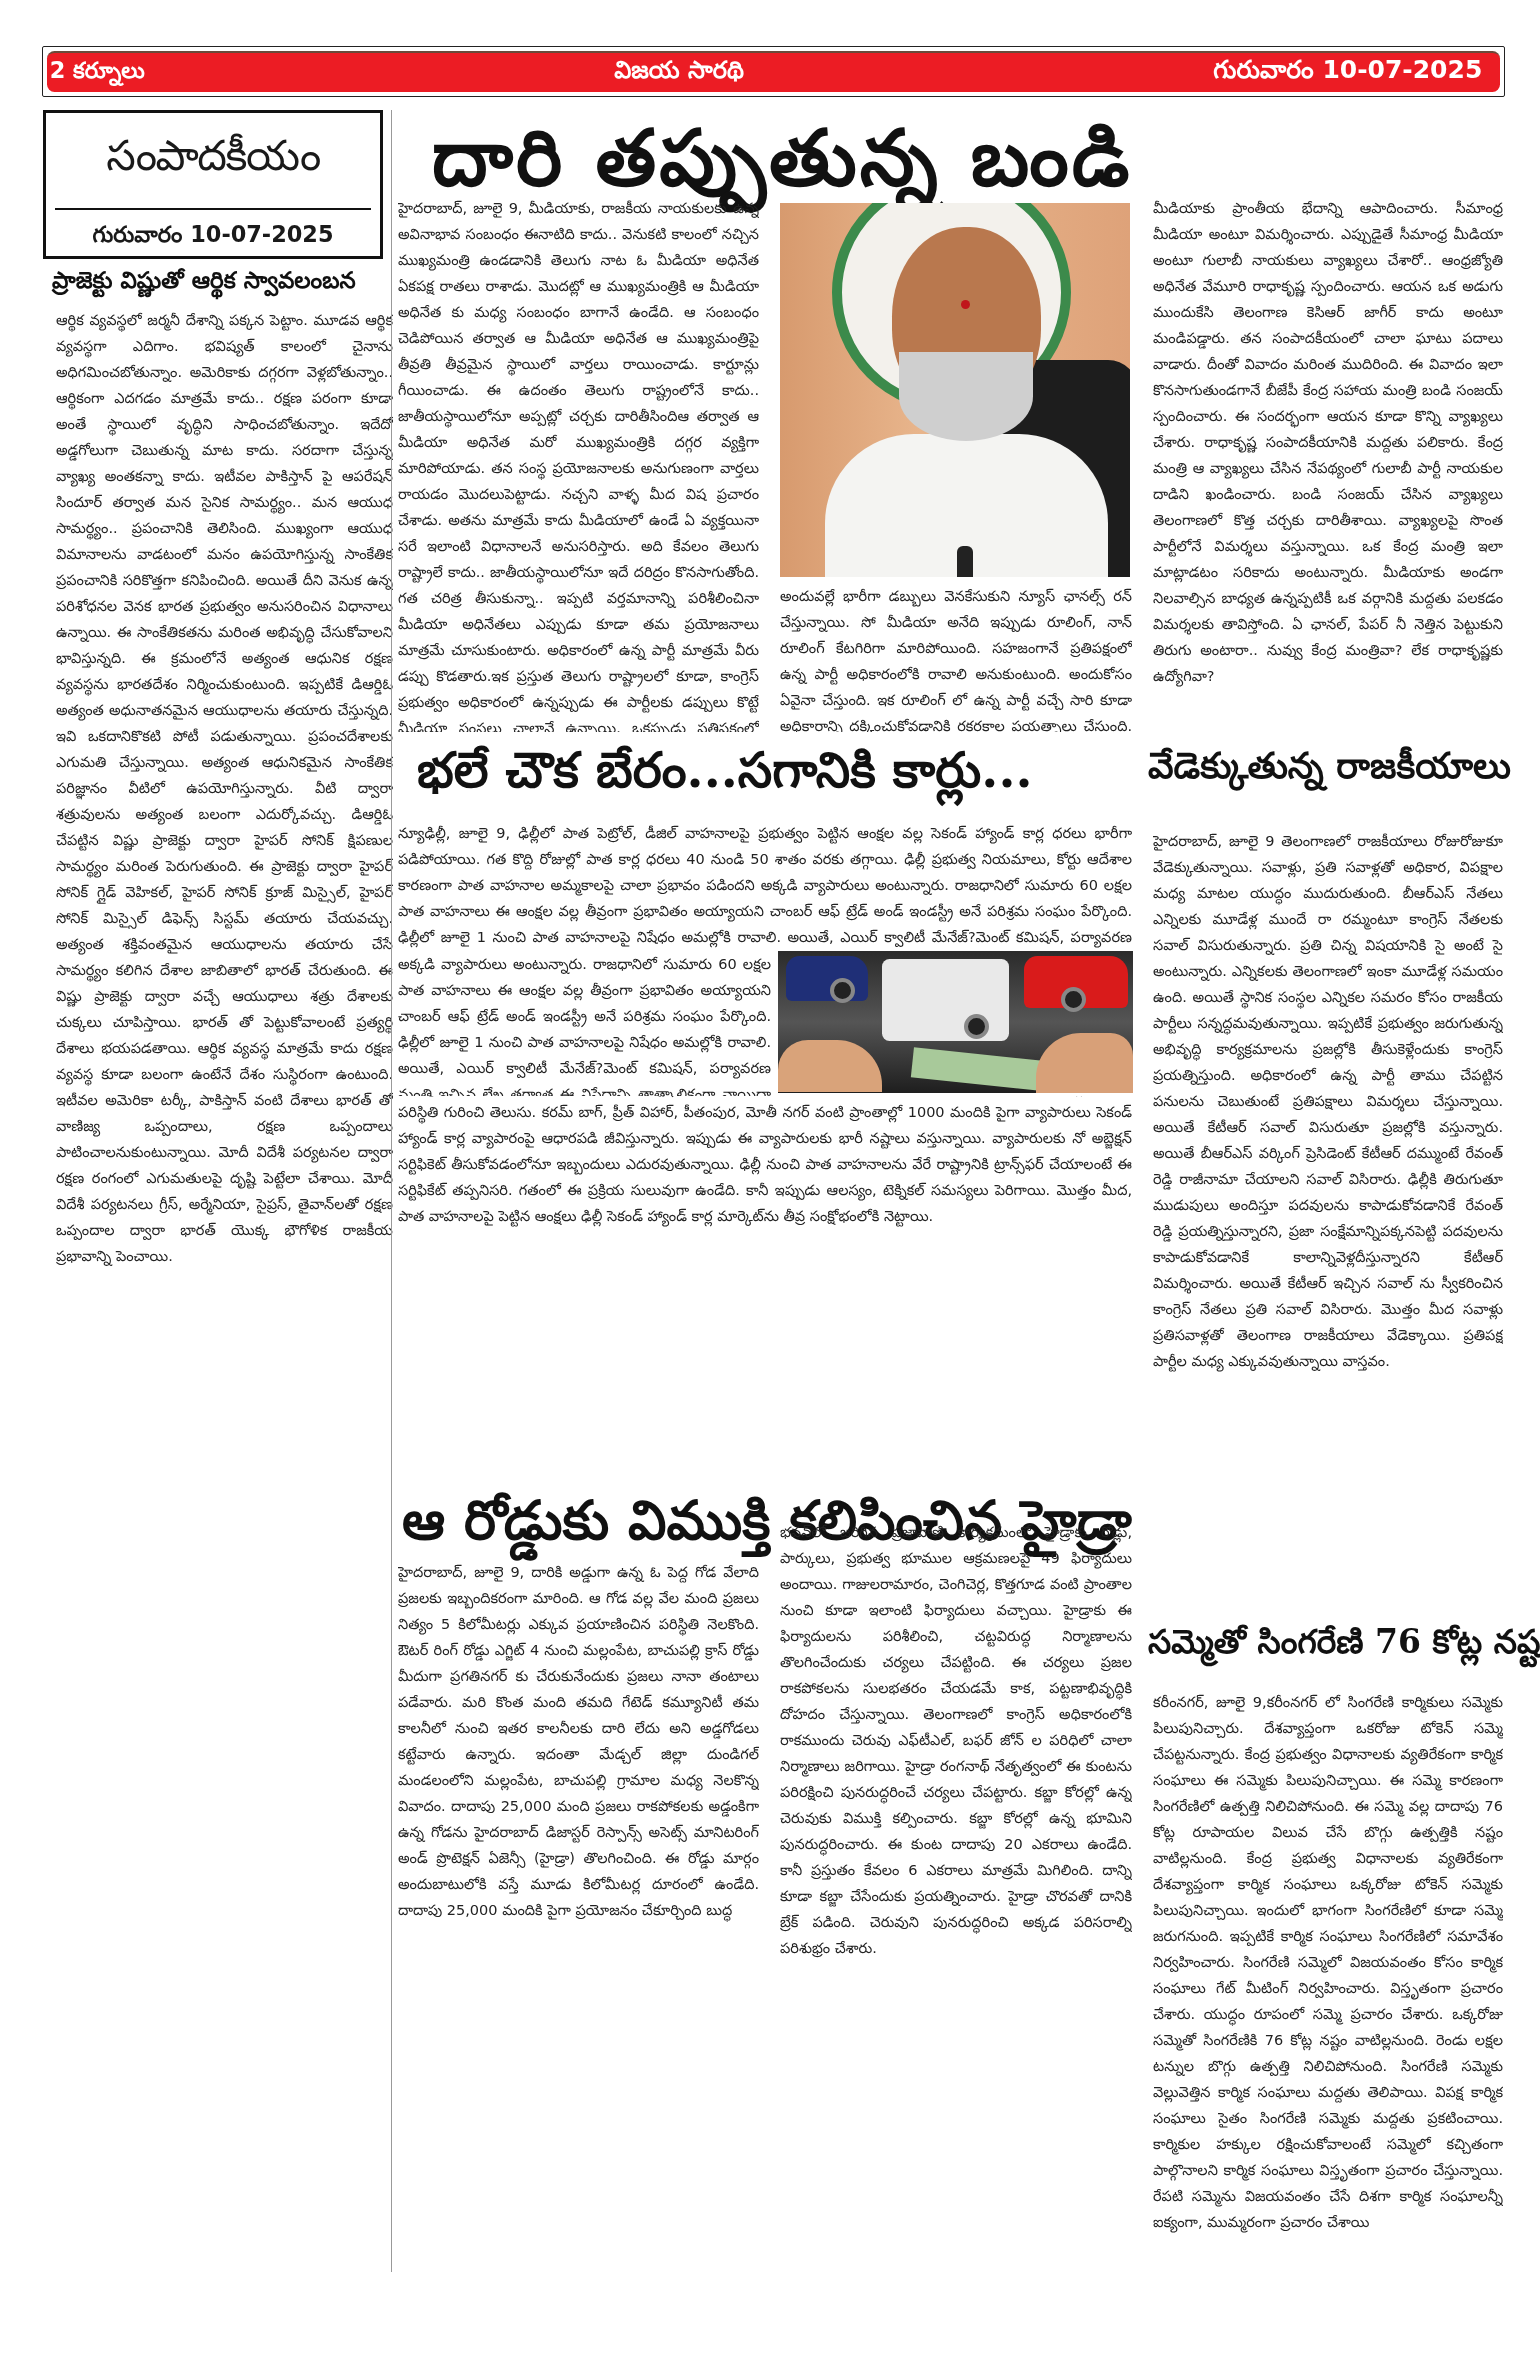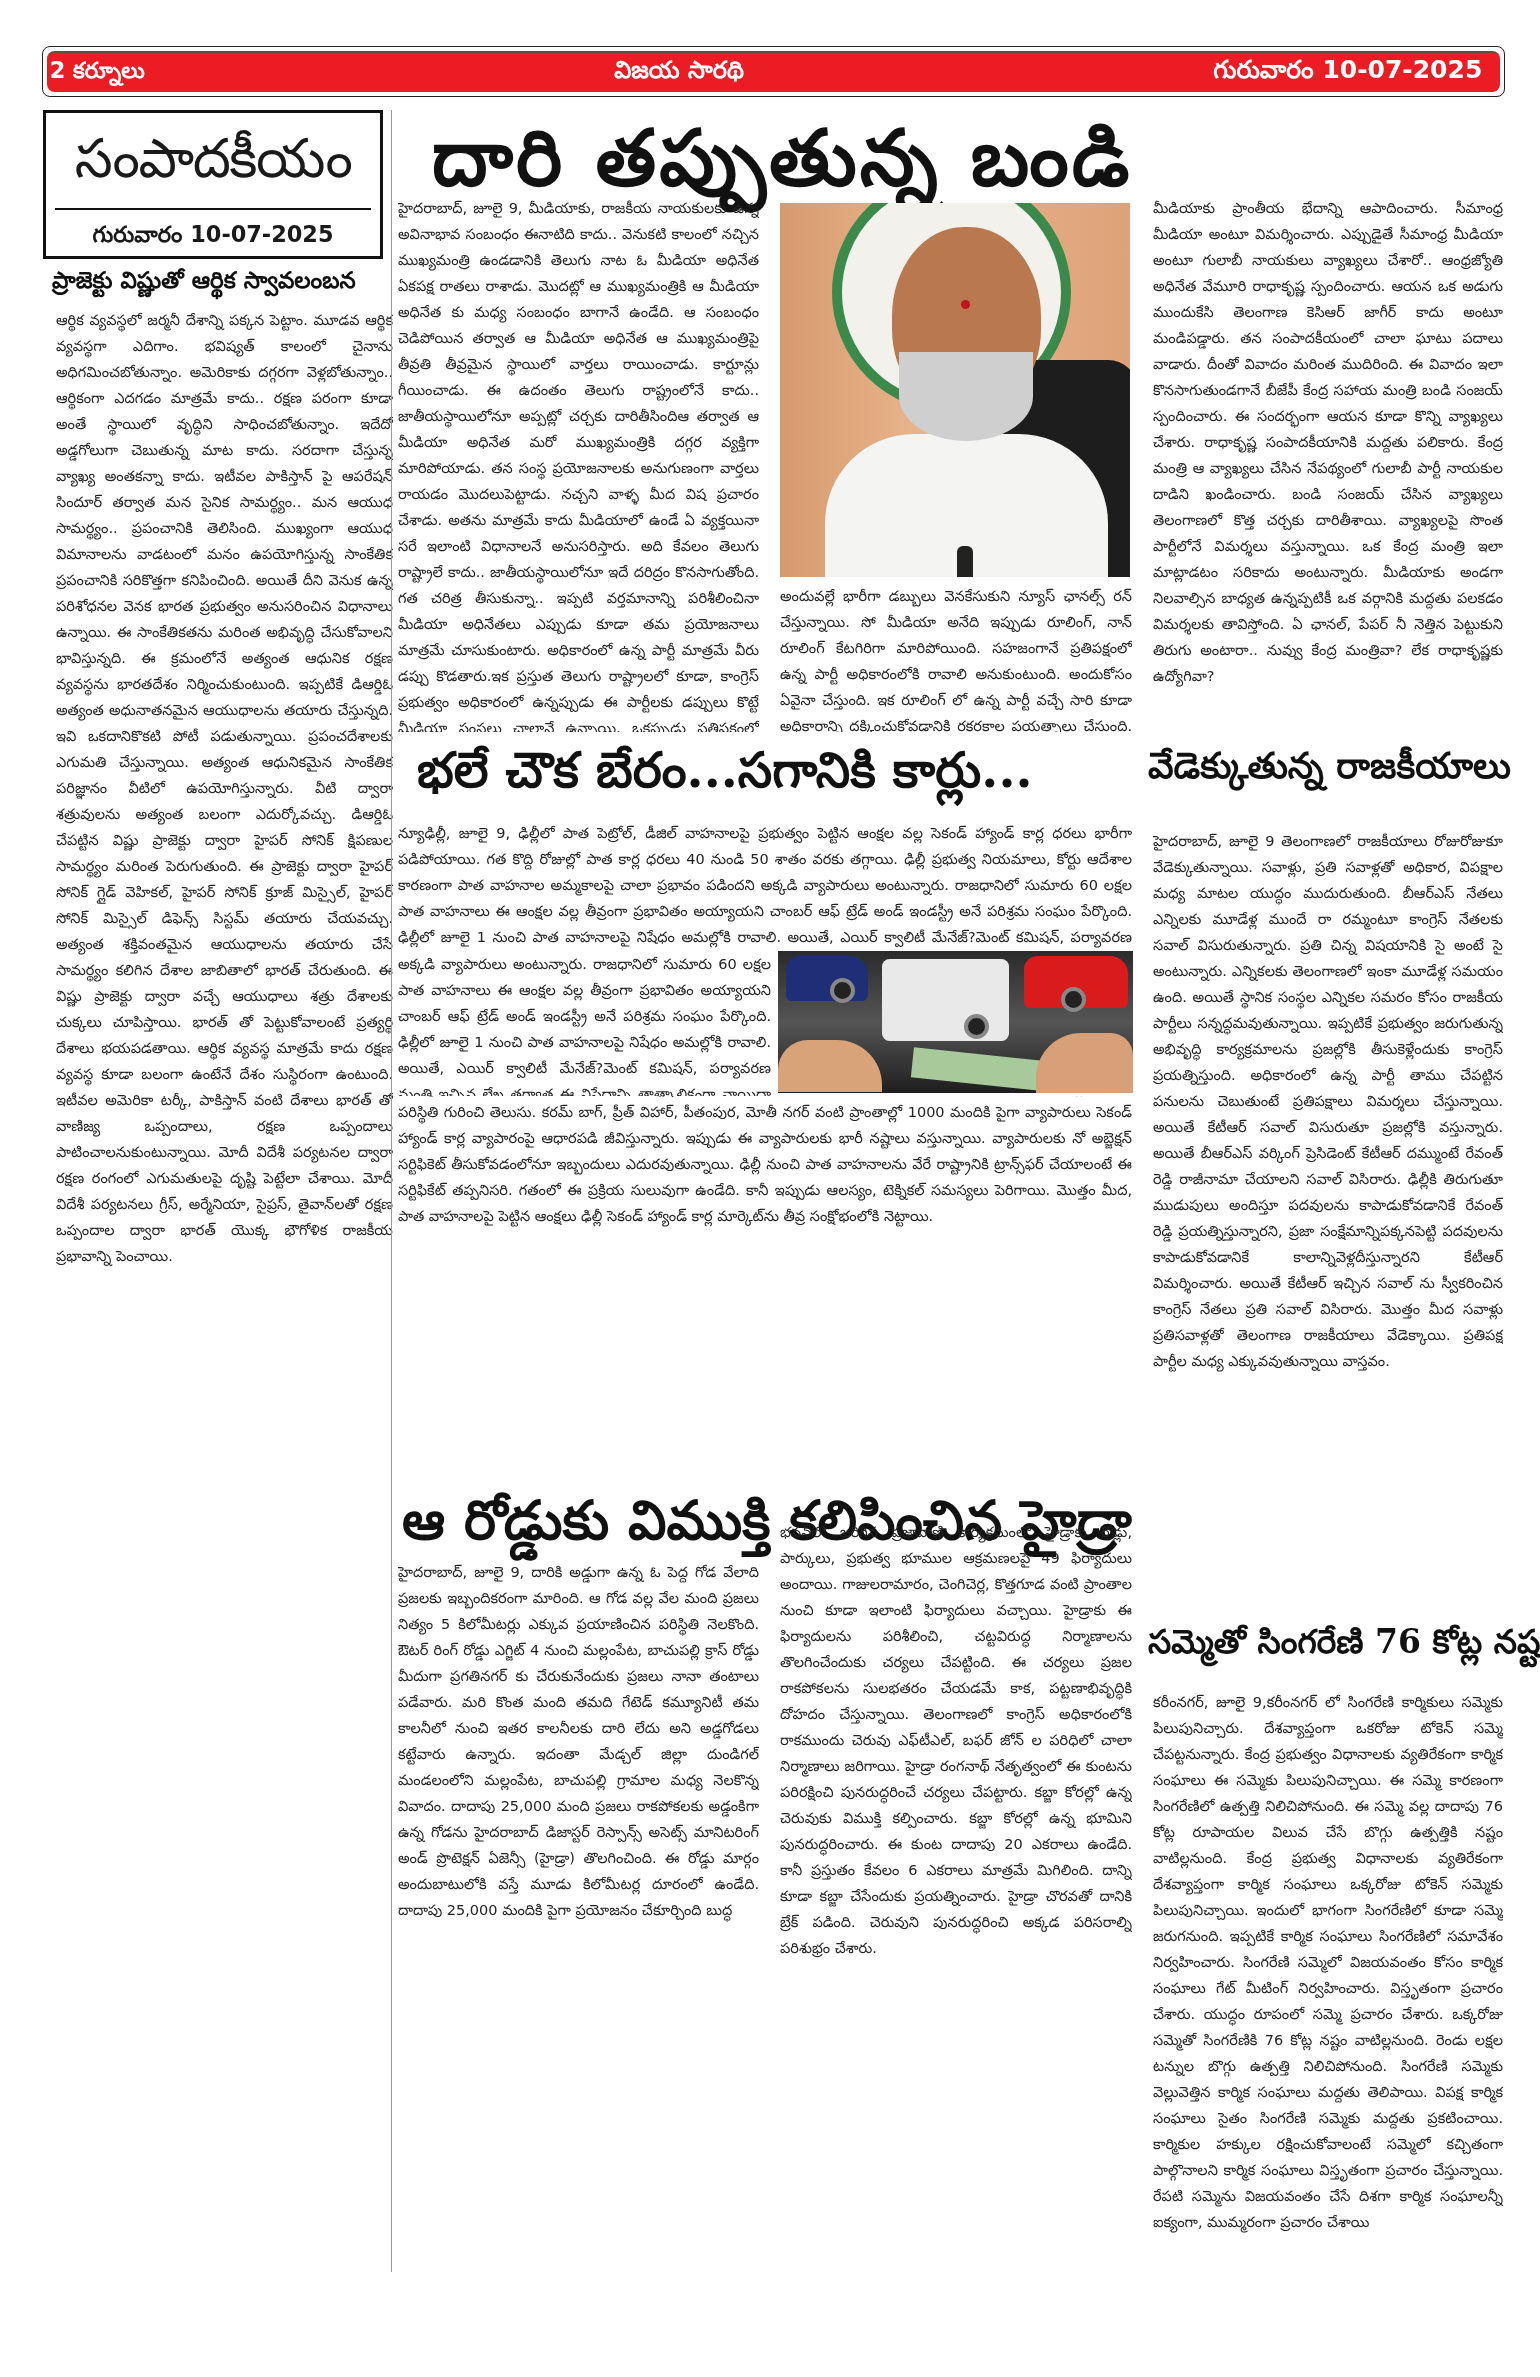--- a/index.html
+++ b/index.html
@@ -1,39 +1,39 @@
 <!DOCTYPE html>
 <html style="font-size:12px"><head>
 <meta charset="utf-8">
 <style>
   * { box-sizing: border-box; margin: 0; padding: 0; }
   html, body { width: 1541px; height: 2377px; background: #ffffff; overflow: hidden; }
   body { position: relative; font-family: "DejaVu Sans", sans-serif; color: #1a1a1a; }
 
   .masthead {
     position: absolute; left: 42px; top: 46px; width: 1463px; height: 51px;
-    border: 1.5px solid #222; border-radius: 8px; padding: 3.7px;
+    border: 1.5px solid #222; border-radius: 2px; padding: 3.7px;
   }
   .masthead-inner {
     width: 100%; height: 100%; background: #ec1c24; border-radius: 7.5px;
     border-top: 2.2px solid #6b4a3a;
     display: flex; align-items: center; justify-content: space-between;
     padding: 0 18px 0 3px; color: #fff; font-weight: bold;
   }
   .mh-left { font-size: 22.4px; }
   .mh-center { font-size: 24px; font-weight: bold; }
   .mh-right { font-size: 25px; }
 
   .editorial-box {
     position: absolute; left: 43px; top: 110px; width: 340px; height: 149px;
     border: 3.7px solid #111;
     display: flex; flex-direction: column; align-items: center;
   }
   .editorial-title {
-    font-family: Liberation Serif, serif; font-size: 54px; line-height: 83px; margin-top: 4.5px;
+    font-family: Liberation Mono, monospace; font-size: 42px; line-height: 83px; margin-top: 4.5px;
     letter-spacing: -1.5px;
     text-align: center;
   }
   .editorial-rule { width: 316px; height: 2.2px; background: #111; margin-top: 7.5px; }
   .editorial-date { font-size: 22.4px; margin-top: 10.4px; font-weight: bold; }
 
   .headline {
     position: absolute; font-family: "DejaVu Serif", serif; font-weight: bold; color: #111;
     white-space: nowrap; line-height: 1;
   }

